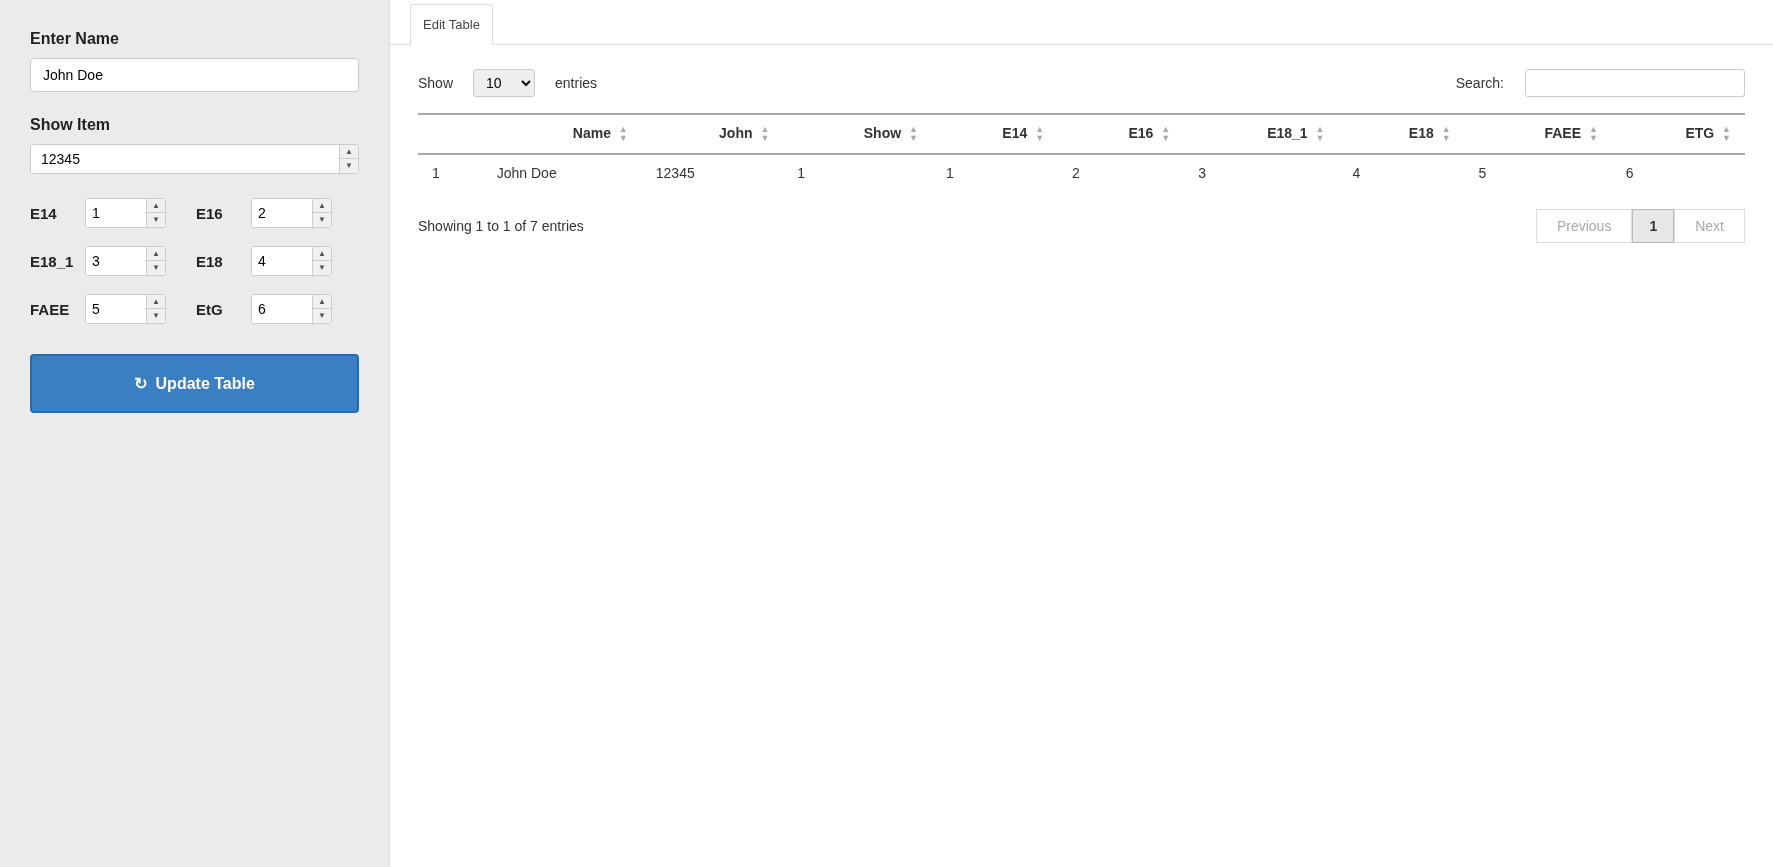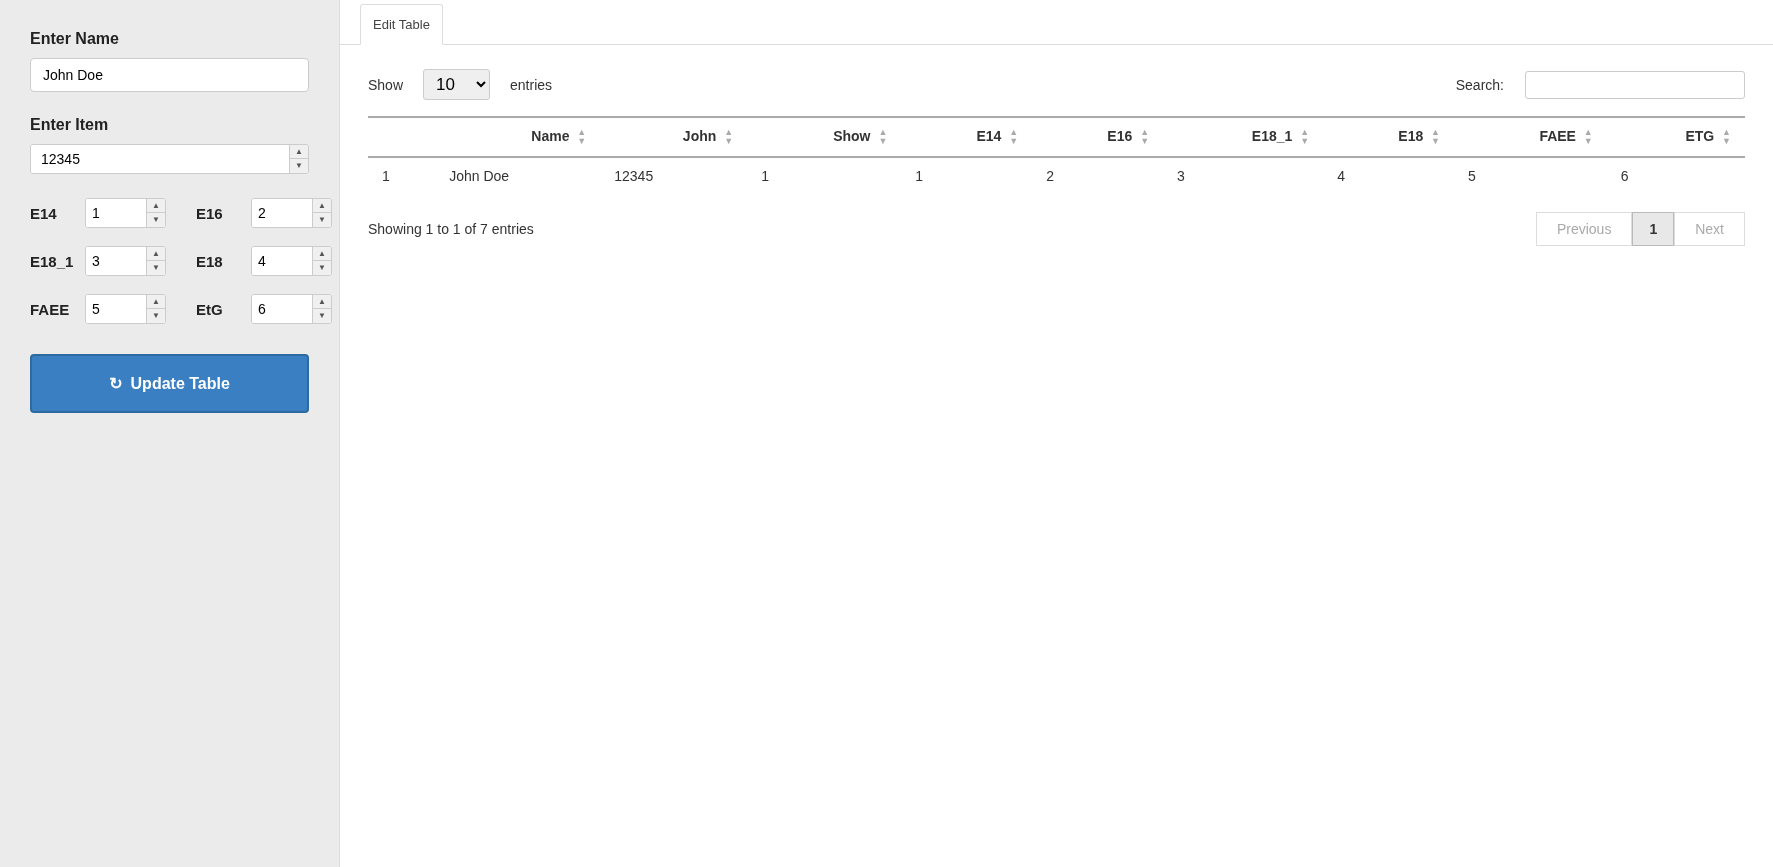--- a/index.html
+++ b/index.html
@@ -8,21 +8,21 @@
       font-size: 14px;
       background: #f8f8f8;
       color: #333;
       display: flex;
       height: 867px;
       width: 1773px;
     }
 
     
     .left-panel {
-      width: 340px;
+      width: 390px;
       background: #ebebeb;
       padding: 30px 30px;
       flex-shrink: 0;
       border-right: 1px solid #ddd;
     }
 
     .field-label {
       font-size: 16px;
       font-weight: bold;
       margin-bottom: 10px;
@@ -204,21 +204,21 @@
 
     .dt-show {
       display: flex;
       align-items: center;
       gap: 20px;
       font-size: 14px;
     }
 
     .dt-show select {
       padding: 4px 8px;
-      font-size: 17px;
+      font-size: 14px;
       border: 1px solid #ccc;
       border-radius: 3px;
     }
 
     .dt-search {
       display: flex;
       align-items: center;
       gap: 21px;
       font-size: 14px;
     }
@@ -317,21 +317,21 @@
       font-size: 14px;
     }
   </style>
 </head>
 <body>
 
 <div class="left-panel">
   <div class="field-label">Enter Name</div>
   <input class="text-input" type="text" value="John Doe" style="">
 
-  <div class="field-label">Enter Item</div>
+  <div class="field-label">Show Item</div>
   <div class="item-input-wrap">
     <input type="text" value="12345" style="">
     <div class="item-spin-buttons">
       <button class="spin-btn">▲</button>
       <button class="spin-btn">▼</button>
     </div>
   </div>
 
   
   <div class="number-field-group">

